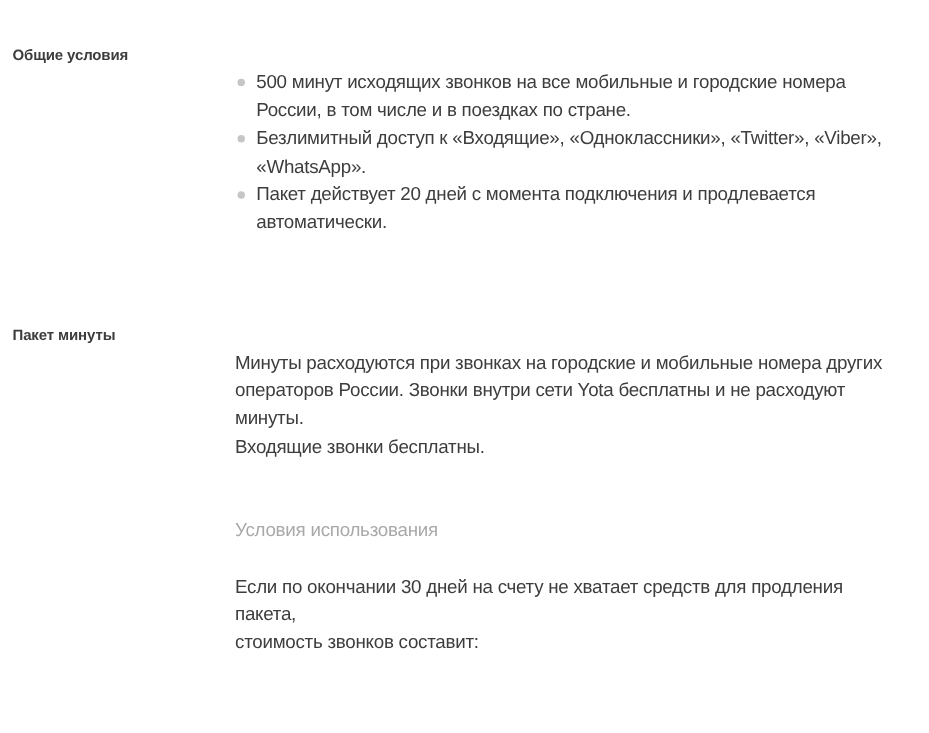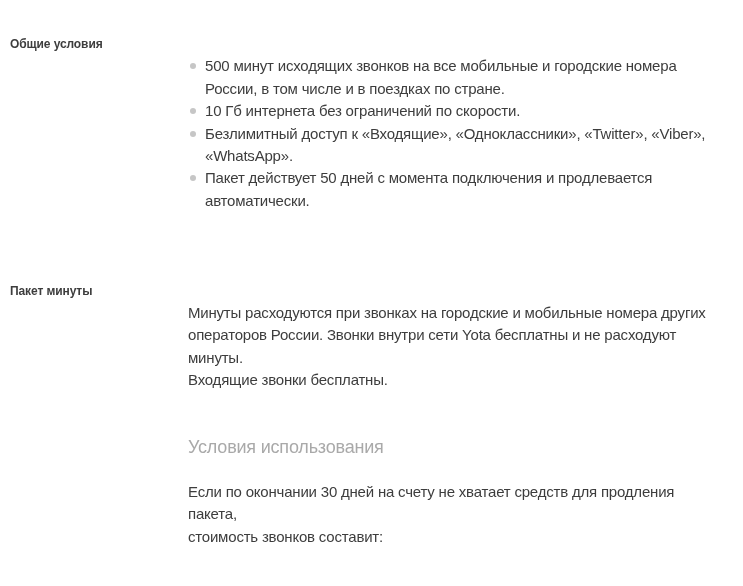--- a/index.html
+++ b/index.html
@@ -46,21 +46,21 @@
   .section-content > * + * {
     margin-top: 22px;
   }
   .section-content > .bullet-list {
     margin-top: 0;
   }
   .para {
     margin: 0;
   }
   .subheading {
-    font-size: 18px;
+    font-size: 15px;
     font-weight: 400;
     color: var(--muted-color, #a9a9a9);
     margin: 22px 0 0 0;
   }
   .bullet-list {
     list-style: none;
     margin: 0;
     padding: 0;
   }
   .bullet-item {
@@ -80,22 +80,22 @@
 </style>
 </head>
 <body>
 
 <div class="page">
 
   <section class="section-row">
     <div class="section-label">Общие условия</div>
     <div class="section-content">
       <ul class="bullet-list"><li class="bullet-item">500 минут исходящих звонков на все мобильные и городские номера
-России, в том числе и в поездках по стране.</li><li class="bullet-item">10 Гб интернета без ограничений по скорости.</li><li class="bullet-item">Безлимитный доступ к «Входящие», «Одноклассники», «Twitter», «Viber»,
-«WhatsApp».</li><li class="bullet-item">Пакет действует 50 дней с момента подключения и продлевается
+России, в том числе и в поездках по стране.</li><li class="bullet-item">Безлимитный доступ к «Входящие», «Одноклассники», «Twitter», «Viber»,
+«WhatsApp».</li><li class="bullet-item">Пакет действует 20 дней с момента подключения и продлевается
 автоматически.</li></ul>
     </div>
   </section>
 
   <section class="section-row second">
     <div class="section-label">Пакет минуты</div>
     <div class="section-content">
       <p class="para">Минуты расходуются при звонках на городские и мобильные номера других
 операторов России. Звонки внутри сети Yota бесплатны и не расходуют минуты.
 Входящие звонки бесплатны.</p>

